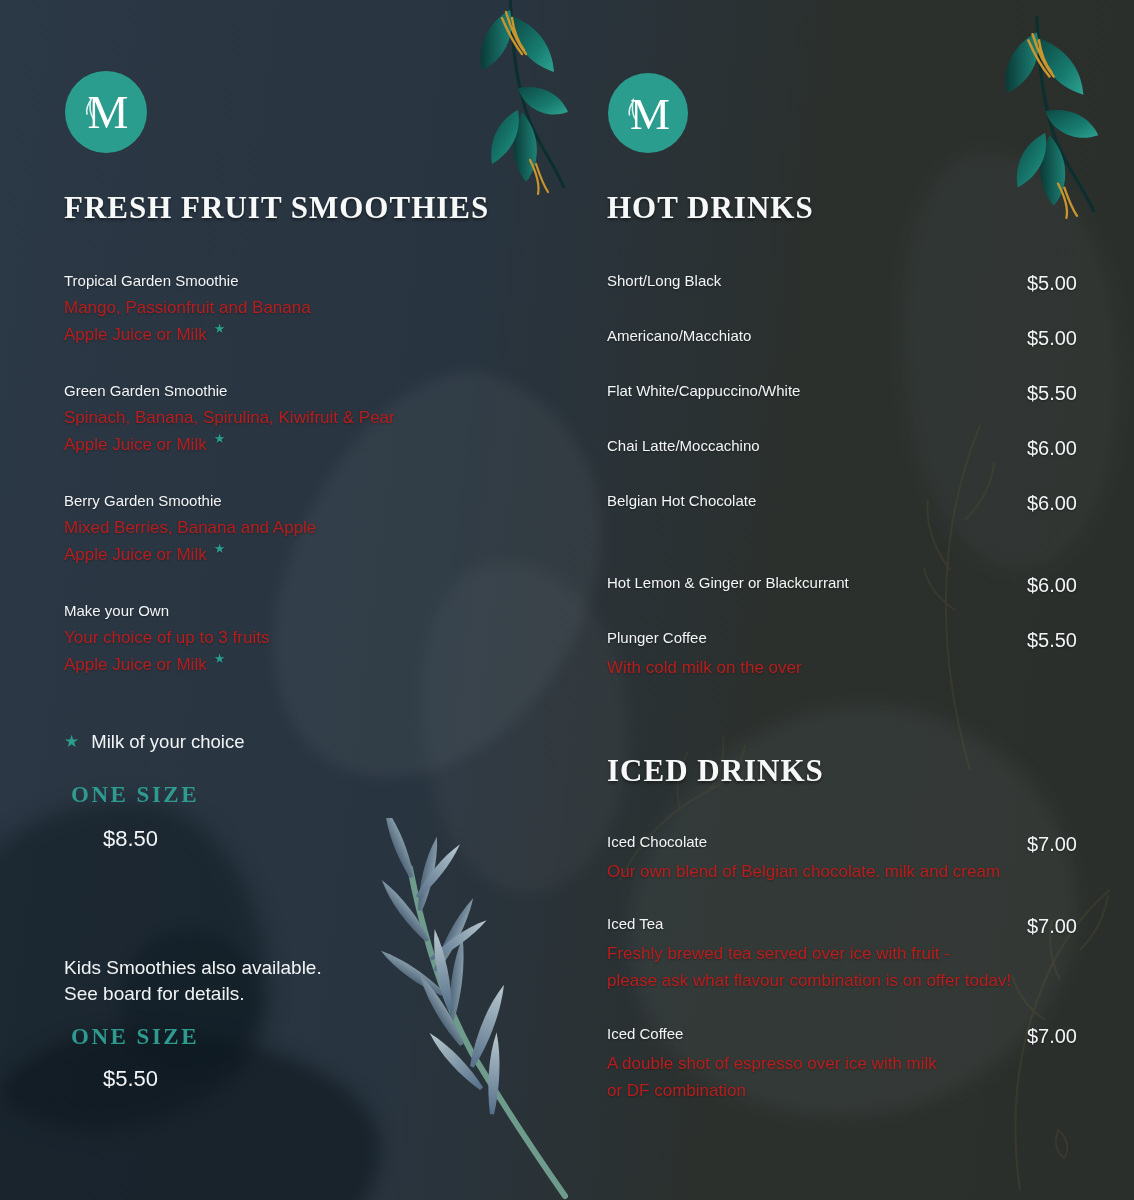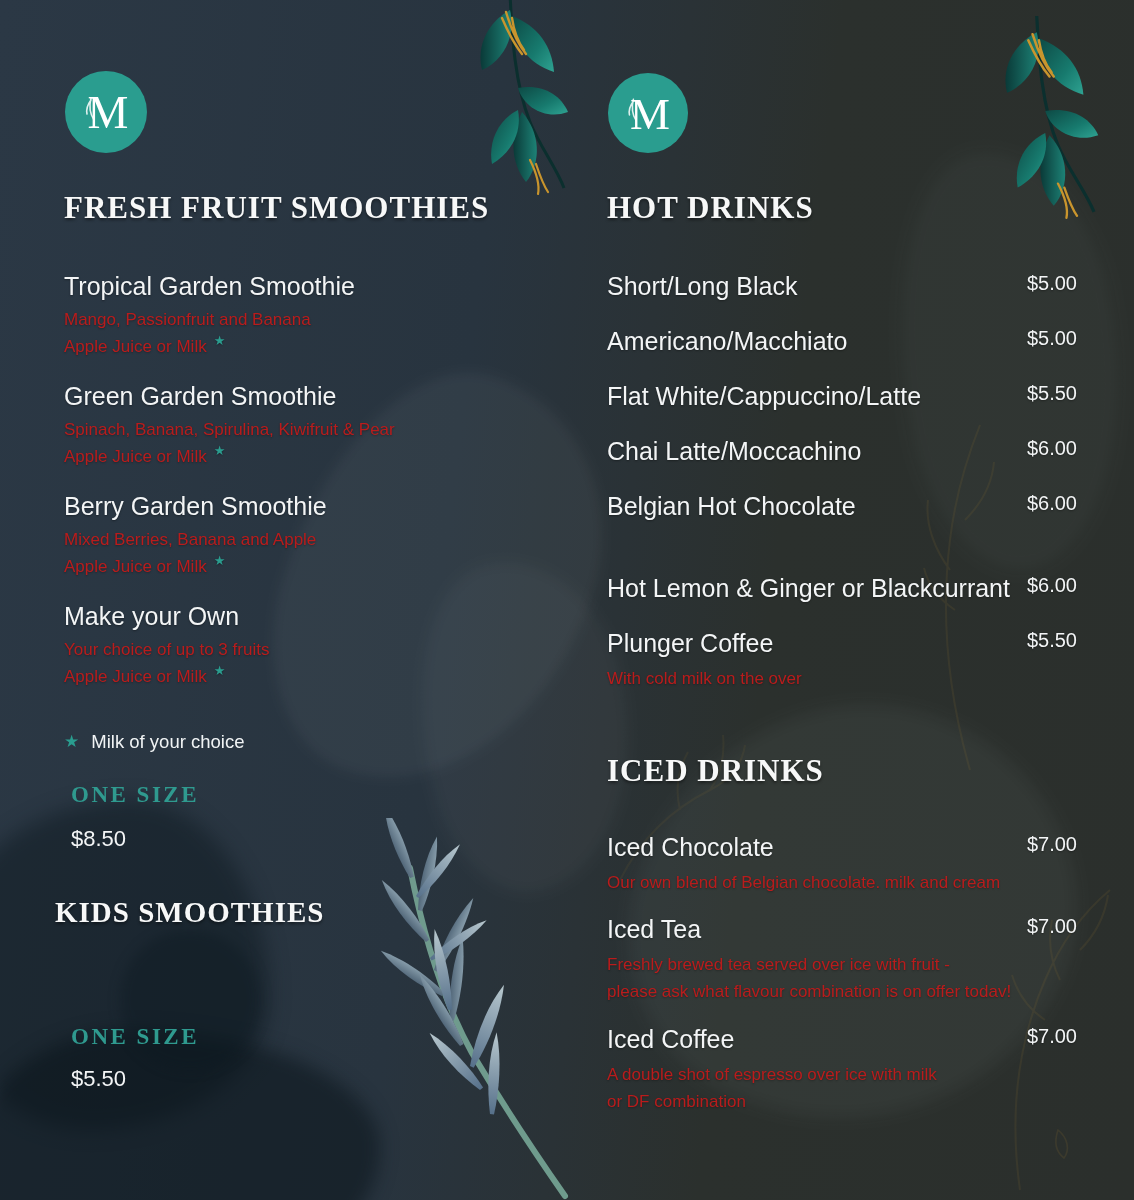--- a/index.html
+++ b/index.html
@@ -34,31 +34,31 @@
   .leaf-branch-b{position:absolute;left:948px;top:14px;width:186px;height:214px;transform:scaleX(1.05);}
   .sprig{position:absolute;left:330px;top:818px;width:255px;height:390px;}
   
   .col{position:absolute;top:0;height:1040px;}
   .col-left{left:64px;width:480px;}
   .col-right{left:607px;width:470px;}
   .abs{position:absolute;left:0;}
   .section-title{
     font-family:"Liberation Serif",serif;font-weight:bold;font-size:31px;color:#f7f8f8;
     letter-spacing:1px;text-shadow:0 2px 3px rgba(0,0,0,.45);white-space:nowrap;}
-  .item-name{font-size:25px;color:#f3f5f6;text-shadow:0 1px 2px rgba(0,0,0,.35);white-space:nowrap;}
+  .item-name{font-size:15px;color:#f3f5f6;text-shadow:0 1px 2px rgba(0,0,0,.35);white-space:nowrap;}
   .item-desc{font-size:17px;color:#b91c1c;line-height:27px;text-shadow:0 1px 2px rgba(0,0,0,.3);white-space:nowrap;}
   .price{position:absolute;right:0;top:0;font-size:20px;color:#f3f5f6;text-shadow:0 1px 2px rgba(0,0,0,.35);}
   .star{display:inline-block;color:#2a9d8f;font-size:13px;position:relative;top:-7px;margin-left:7px;}
   .star::before{content:"\2605";}
   .legend-star{display:inline-block;color:#2a9d8f;font-size:17px;margin-right:12px;position:relative;top:-1px;}
   .legend-star::before{content:"\2605";}
   .legend-text{font-size:18.5px;color:#f1f4f5;}
   .size-label{font-family:"Liberation Serif",serif;font-weight:bold;font-size:23px;color:#2f9a8f;
     letter-spacing:2.5px;}
-  .size-price{font-size:22px;color:#f3f5f6;}
+  .size-price{font-size:22px;color:#f3f5f6;margin-left:32px;}
   
   .t-smoothies{top:190px;}
   .sm-1{top:272px;} .sm-2{top:382px;} .sm-3{top:492px;} .sm-4{top:602px;}
   .sm-name{display:block;}
   .sm-desc1{display:block;margin-top:5px;}
   .sm-desc2{display:block;}
   .t-legend{top:731px;}
   .t-size1{top:782px;left:7px;}
   .t-price1{top:826px;left:7px;}
   .t-kids{top:896px;left:-9px;}
@@ -197,38 +197,41 @@
     <span class="item-desc sm-desc2"><span>Apple Juice or Milk</span><span class="star"></span></span>
   </div>
 
   <div class="abs t-legend">
     <span class="legend-star"></span><span class="legend-text">Milk of your choice</span>
   </div>
 
   <div class="abs size-label t-size1">ONE SIZE</div>
   <div class="abs size-price t-price1">$8.50</div>
 
-  <div class="abs section-title t-kids" style="font-size:29px;">KIDS SMOOTHIES</div>
+  <div class="abs t-kidsnote">
+    <span>Kids Smoothies also available.</span><br>
+    <span>See board for details.</span>
+  </div>
   <div class="abs size-label t-size2">ONE SIZE</div>
   <div class="abs size-price t-price2">$5.50</div>
 </div>
 
 <div class="col col-right">
   <div class="abs section-title t-hot">HOT DRINKS</div>
 
   <div class="hot-row hr-1">
     <span class="item-name">Short/Long Black</span>
     <span class="price">$5.00</span>
   </div>
   <div class="hot-row hr-2">
     <span class="item-name">Americano/Macchiato</span>
     <span class="price">$5.00</span>
   </div>
   <div class="hot-row hr-3">
-    <span class="item-name">Flat White/Cappuccino/Latte</span>
+    <span class="item-name">Flat White/Cappuccino/White</span>
     <span class="price">$5.50</span>
   </div>
   <div class="hot-row hr-4">
     <span class="item-name">Chai Latte/Moccachino</span>
     <span class="price">$6.00</span>
   </div>
   <div class="hot-row hr-5">
     <span class="item-name">Belgian Hot Chocolate</span>
     <span class="price">$6.00</span>
   </div>

